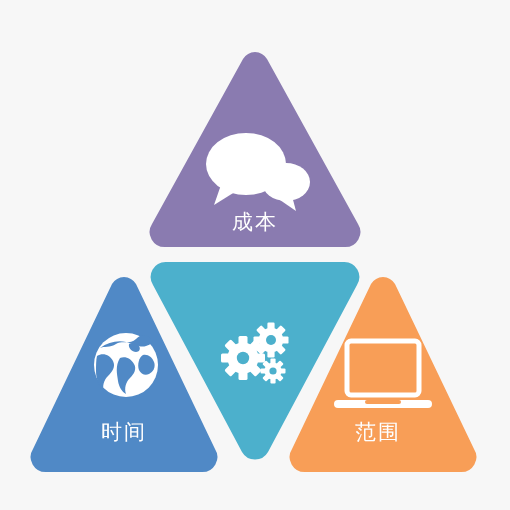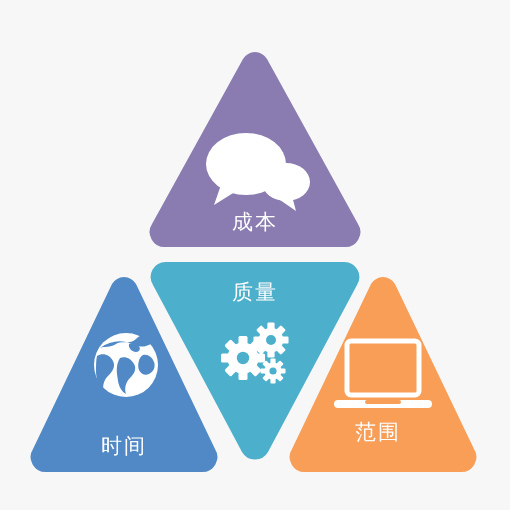--- a/index.html
+++ b/index.html
@@ -33,21 +33,21 @@
     font-weight: 400;
     letter-spacing: 2px;
     white-space: nowrap;
     text-align: center;
     transform: translate(-50%, -50%);
     pointer-events: none;
     text-shadow: 0 0 1px rgba(0,0,0,0.05);
   }
   #label-cost   { left: 255px; top: 222px; }
   #label-quality{ left: 255px; top: 292px; }
-  #label-time   { left: 124px; top: 446px; }
+  #label-time   { left: 124px; top: 432px; }
   #label-scope  { left: 378px; top: 432px; text-align: right; }
 </style>
 </head>
 <body style="background: rgb(247, 247, 247);">
 
 <div id="diagram">
 
   <svg id="triangles-svg" viewBox="0 0 510 510">
 
     <g>
@@ -182,19 +182,18 @@
         <rect x="347" y="341" width="72" height="54" rx="4" fill="none" stroke="#ffffff" stroke-width="5"></rect>
         <path d="M 338 400 L 428 400 A 3 3 0 0 1 428 408 L 338 408 A 3 3 0 0 1 338 400 Z" fill="#ffffff"></path>
         <rect x="365" y="400" width="36" height="4" rx="2" fill="#f89e57"></rect>
       </g>
     </g>
 
   </svg>
 
   <div class="tri-label" id="label-cost">成本</div>
 
-  <div class="tri-label" id="label-quality">质量</div>
 
   <div class="tri-label" id="label-time">时间</div>
 
   <div class="tri-label" id="label-scope">范围</div>
 
 </div>
 
 </body></html>

